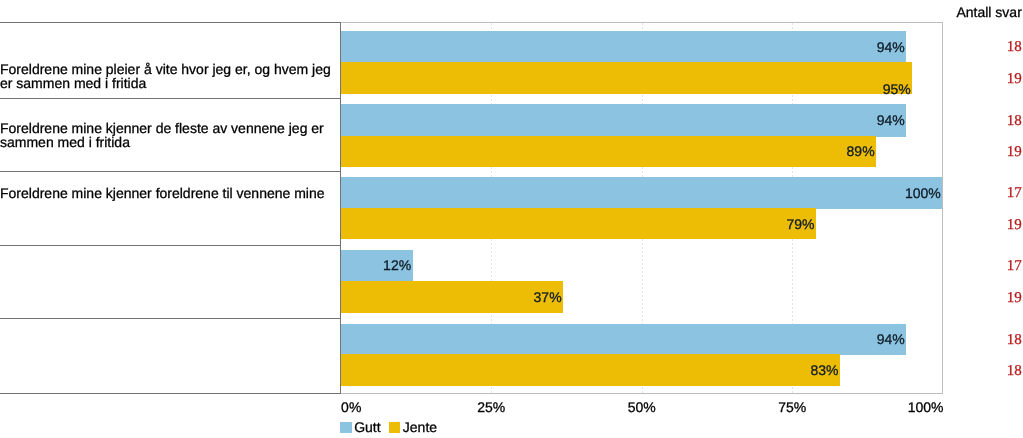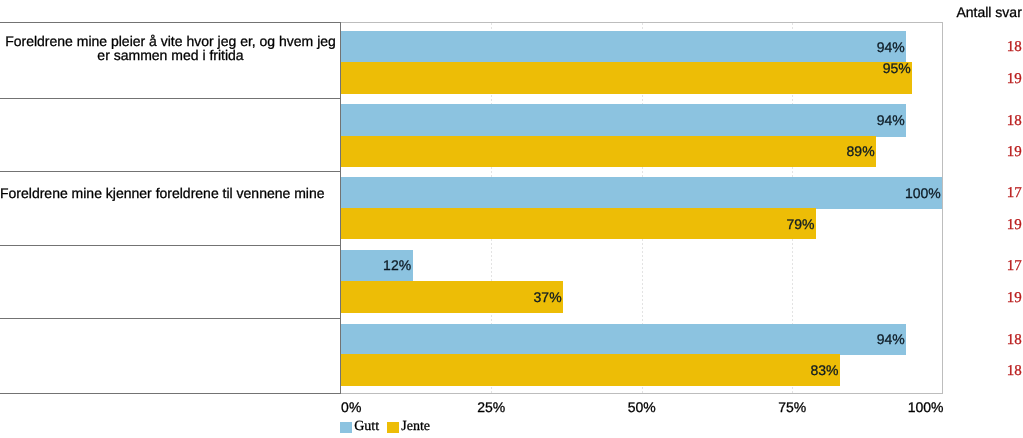--- a/index.html
+++ b/index.html
@@ -31,38 +31,39 @@
              white-space:nowrap;}
 
   
   .xtick{position:absolute;font-size:14px;line-height:14px;color:#000;
          white-space:nowrap;text-align:center;}
 
   
   .legend{position:absolute;left:340.4px;top:421.7px;display:flex;align-items:flex-start;}
   .legend-item{display:flex;align-items:flex-start;margin-right:8.4px;}
   .legend-swatch{width:11.4px;height:11.2px;margin-right:2.4px;flex:0 0 auto;}
-  .legend-text{font-size:14px;line-height:14px;color:#000;margin-top:-1.4px;font-family:Liberation Serif, serif;}
+  .legend-text{font-size:14px;line-height:14px;color:#000;margin-top:-1.4px;}
 
   
   .counts-header{position:absolute;right:1.2px;top:5.2px;font-size:14px;line-height:14px;
                  color:#000;white-space:nowrap;}
   .count{position:absolute;right:1.2px;font-size:15px;line-height:15px;
          font-family:"Liberation Serif",serif;
          color:#b91c1c;text-align:right;white-space:nowrap;}
 </style>
 </head>
 <body>
 
 <div id="root">
 
   <div class="cat-table" id="cat-table">
       <div class="cat-row" style="top: 0px; height: 75.95px;"></div>
-      <div class="cat-label" style="top: 12px; text-align: center;">Foreldrene mine pleier å vite hvor jeg er, og hvem jeg er sammen med i fritida</div>
+      <div class="cat-label" style="top: 40px;">Foreldrene mine pleier å vite hvor jeg er, og hvem jeg er sammen med i fritida</div>
       <div class="cat-row" style="top: 75.95px; height: 73.15px;"></div>
+      <div class="cat-label" style="top: 98.8px;">Foreldrene mine kjenner de fleste av vennene jeg er sammen med i fritida</div>
       <div class="cat-row" style="top: 149.1px; height: 73.5px;"></div>
       <div class="cat-label" style="top: 164px;">Foreldrene mine kjenner foreldrene til vennene mine</div>
       <div class="cat-row" style="top: 222.6px; height: 72.9px;"></div>
       <div class="cat-row last" style="top: 295.5px; height: 76.5px;"></div>
       <div class="cat-rule"></div>
     </div>
 
   <div class="plot" id="plot">
       <div class="gridline" style="left: 150.275px;"></div>
       <div class="gridline" style="left: 300.75px;"></div>
@@ -71,21 +72,21 @@
       <div class="bar-label" style="right: 37.314px; top: 16.55px;">94%</div>
       <div class="bar" style="top: 81.2px; height: 32.4px; width: 565.186px; background: rgb(140, 195, 224);"></div>
       <div class="bar-label" style="right: 37.314px; top: 89.85px;">94%</div>
       <div class="bar" style="top: 154.1px; height: 31.9px; width: 601.3px; background: rgb(140, 195, 224);"></div>
       <div class="bar-label" style="right: 1.2px; top: 162.5px;">100%</div>
       <div class="bar" style="top: 226.9px; height: 32.2px; width: 71.628px; background: rgb(140, 195, 224);"></div>
       <div class="bar-label" style="right: 530.872px; top: 235.45px;">12%</div>
       <div class="bar" style="top: 300.8px; height: 31.1px; width: 565.186px; background: rgb(140, 195, 224);"></div>
       <div class="bar-label" style="right: 37.314px; top: 308.8px;">94%</div>
       <div class="bar" style="top: 39.3px; height: 31.7px; width: 571.205px; background: rgb(237, 189, 6);"></div>
-      <div class="bar-label" style="right: 31.295px; top: 38px;">95%</div>
+      <div class="bar-label" style="right: 31.295px; top: 59px;">95%</div>
       <div class="bar" style="top: 112.9px; height: 31.2px; width: 535.091px; background: rgb(237, 189, 6);"></div>
       <div class="bar-label" style="right: 67.409px; top: 121.3px;">89%</div>
       <div class="bar" style="top: 185.3px; height: 31.2px; width: 474.901px; background: rgb(237, 189, 6);"></div>
       <div class="bar-label" style="right: 127.599px; top: 193.7px;">79%</div>
       <div class="bar" style="top: 258.4px; height: 31.4px; width: 222.103px; background: rgb(237, 189, 6);"></div>
       <div class="bar-label" style="right: 380.397px; top: 266.9px;">37%</div>
       <div class="bar" style="top: 331.2px; height: 31.6px; width: 498.977px; background: rgb(237, 189, 6);"></div>
       <div class="bar-label" style="right: 103.523px; top: 339.8px; text-align: center;">83%</div>
     </div>
 

